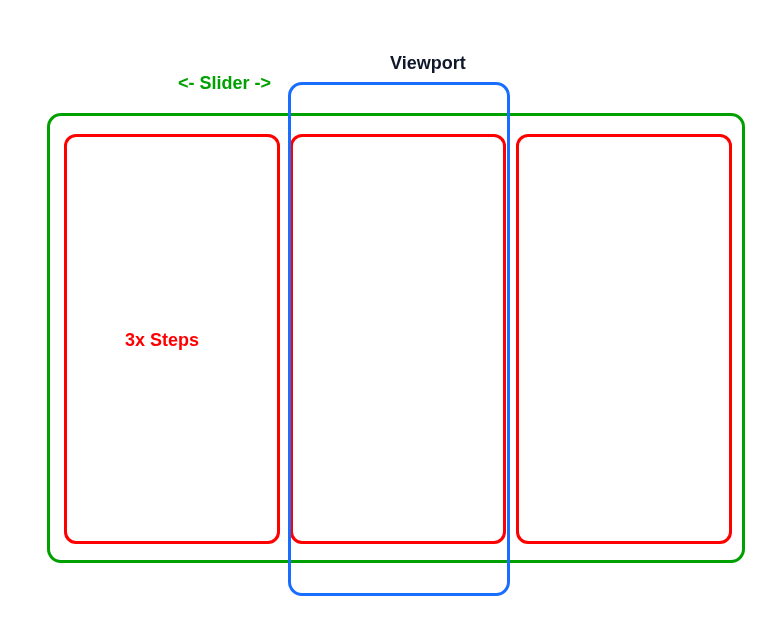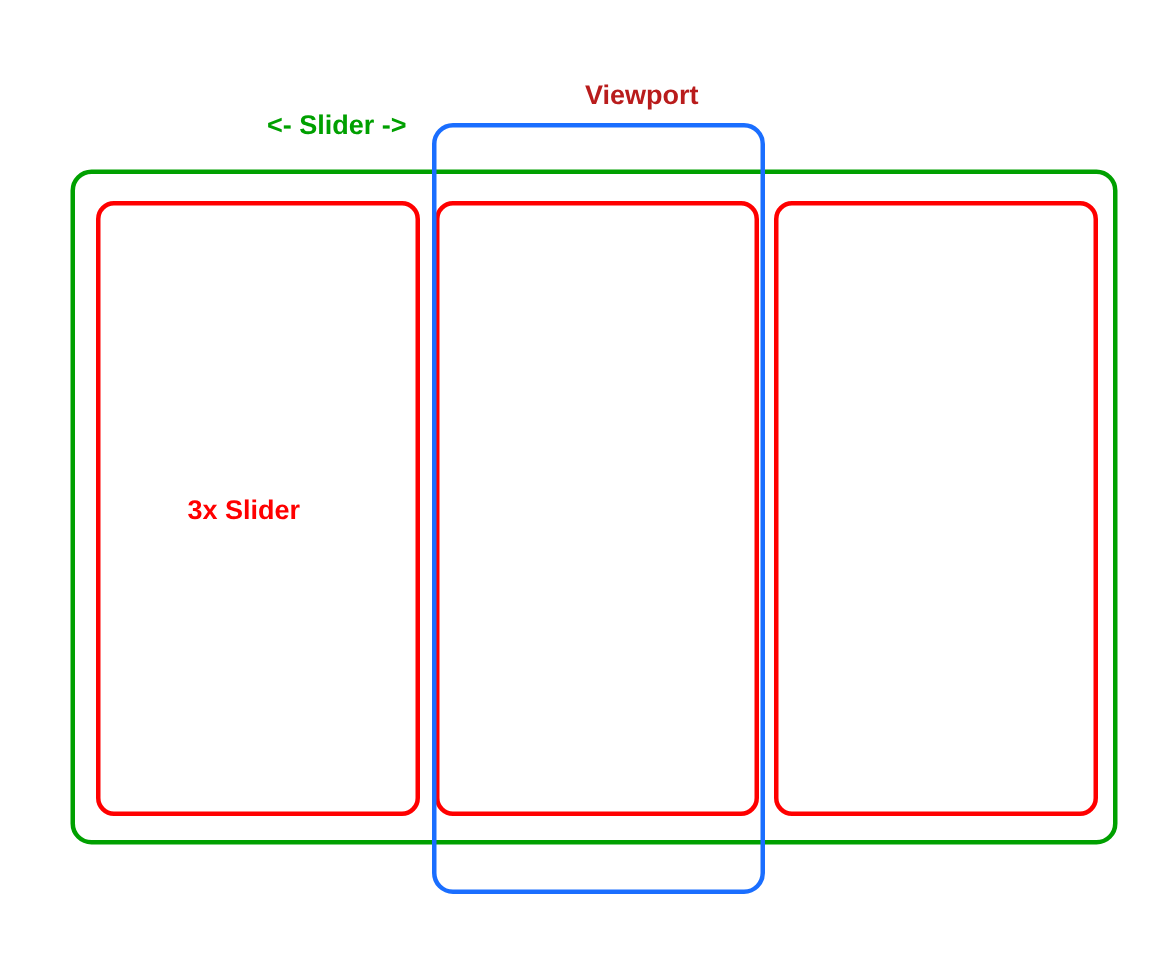--- a/index.html
+++ b/index.html
@@ -14,21 +14,21 @@
   }
 
   .label {
     position: absolute;
     font-weight: 700;
     font-size: 18px;
     white-space: nowrap;
   }
 
   #slider-label   { color: #00a000; left: 130px; top: 73px; margin-left: 48px; }
-  #viewport-label { color: #b91c1c; left: 390px; top: 53px; }
+  #viewport-label { color: #0f172a; left: 390px; top: 53px; }
   #steps-label    { color: #ff0000; left: 125px; top: 330px; }
 
   .box {
     position: absolute;
     box-sizing: border-box;
     background: transparent;
   }
 
   
   #slider-box {
@@ -65,21 +65,21 @@
   #step-2 { left: 290px; }
   #step-3 { left: 516px; }
 </style>
 </head>
 <body>
 
 <div id="slider-label" class="label">&lt;- Slider -&gt;</div>
 
 <div id="viewport-label" class="label">Viewport</div>
 
-<div id="steps-label" class="label">3x Slider</div>
+<div id="steps-label" class="label">3x Steps</div>
 
 <div id="slider-box" class="box"></div>
 
 <div id="step-1" class="step"></div>
 <div id="step-2" class="step"></div>
 <div id="step-3" class="step"></div>
 
 <div id="viewport-box" class="box"></div>
 
 </body></html>

